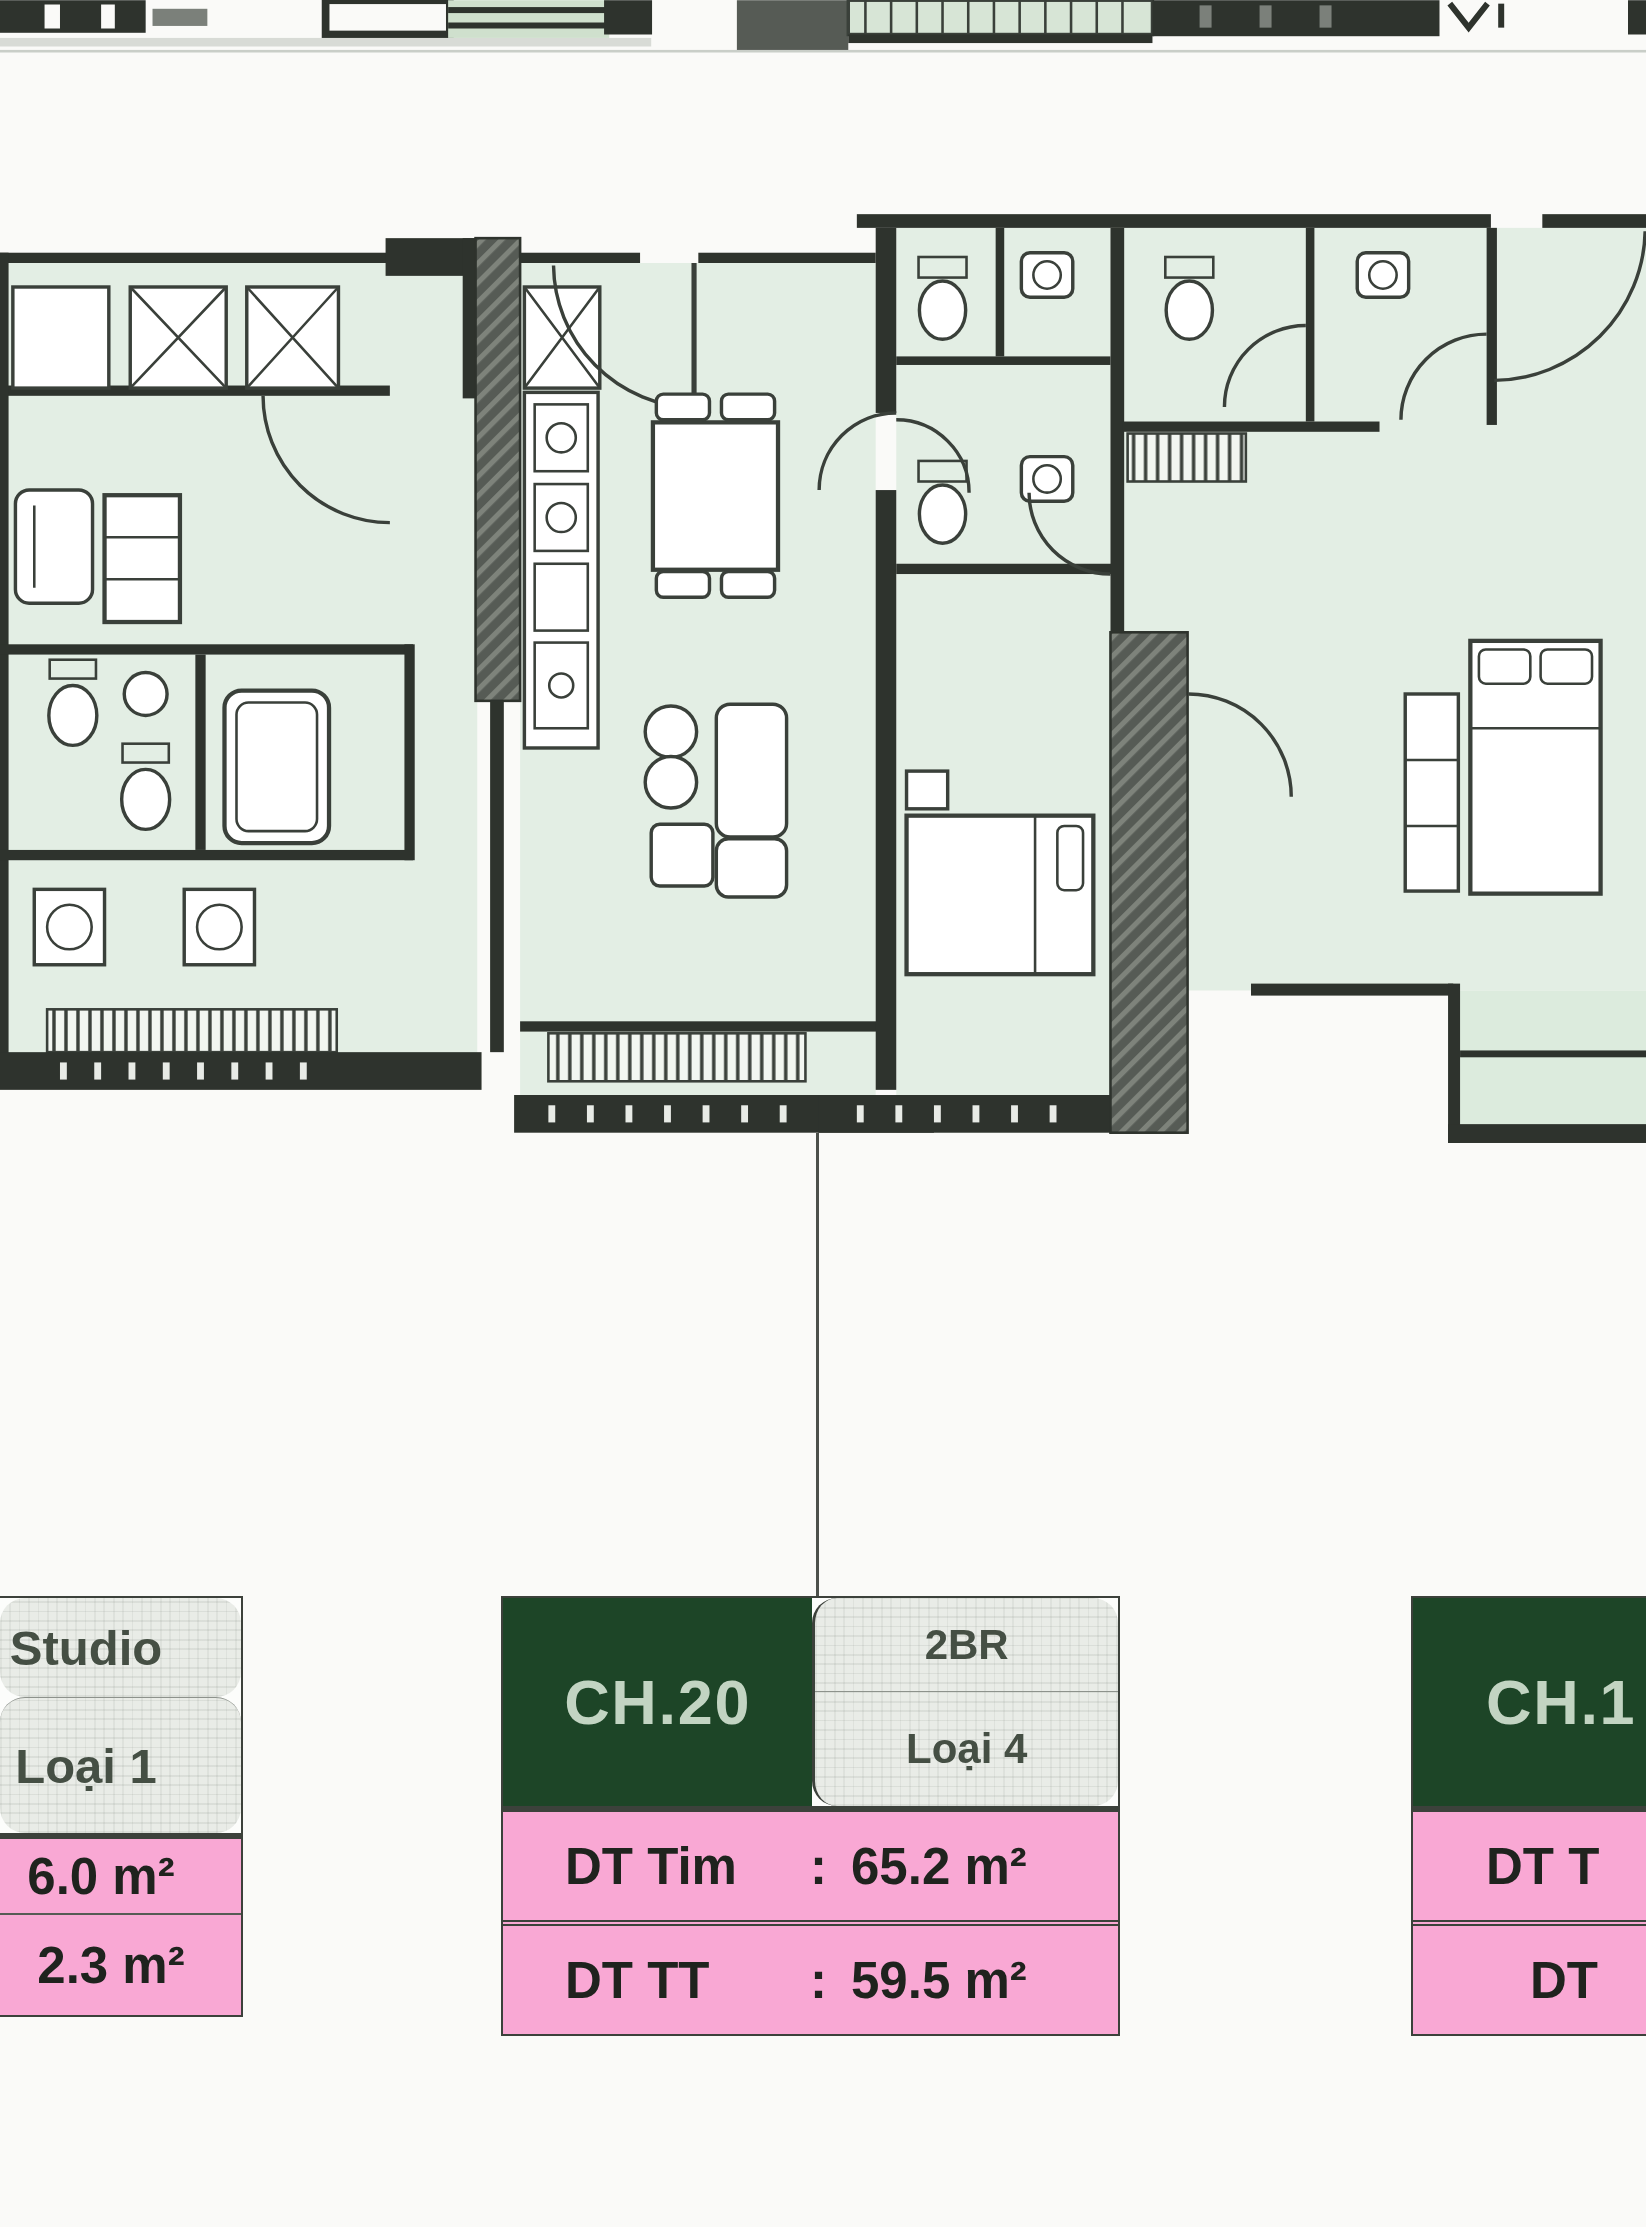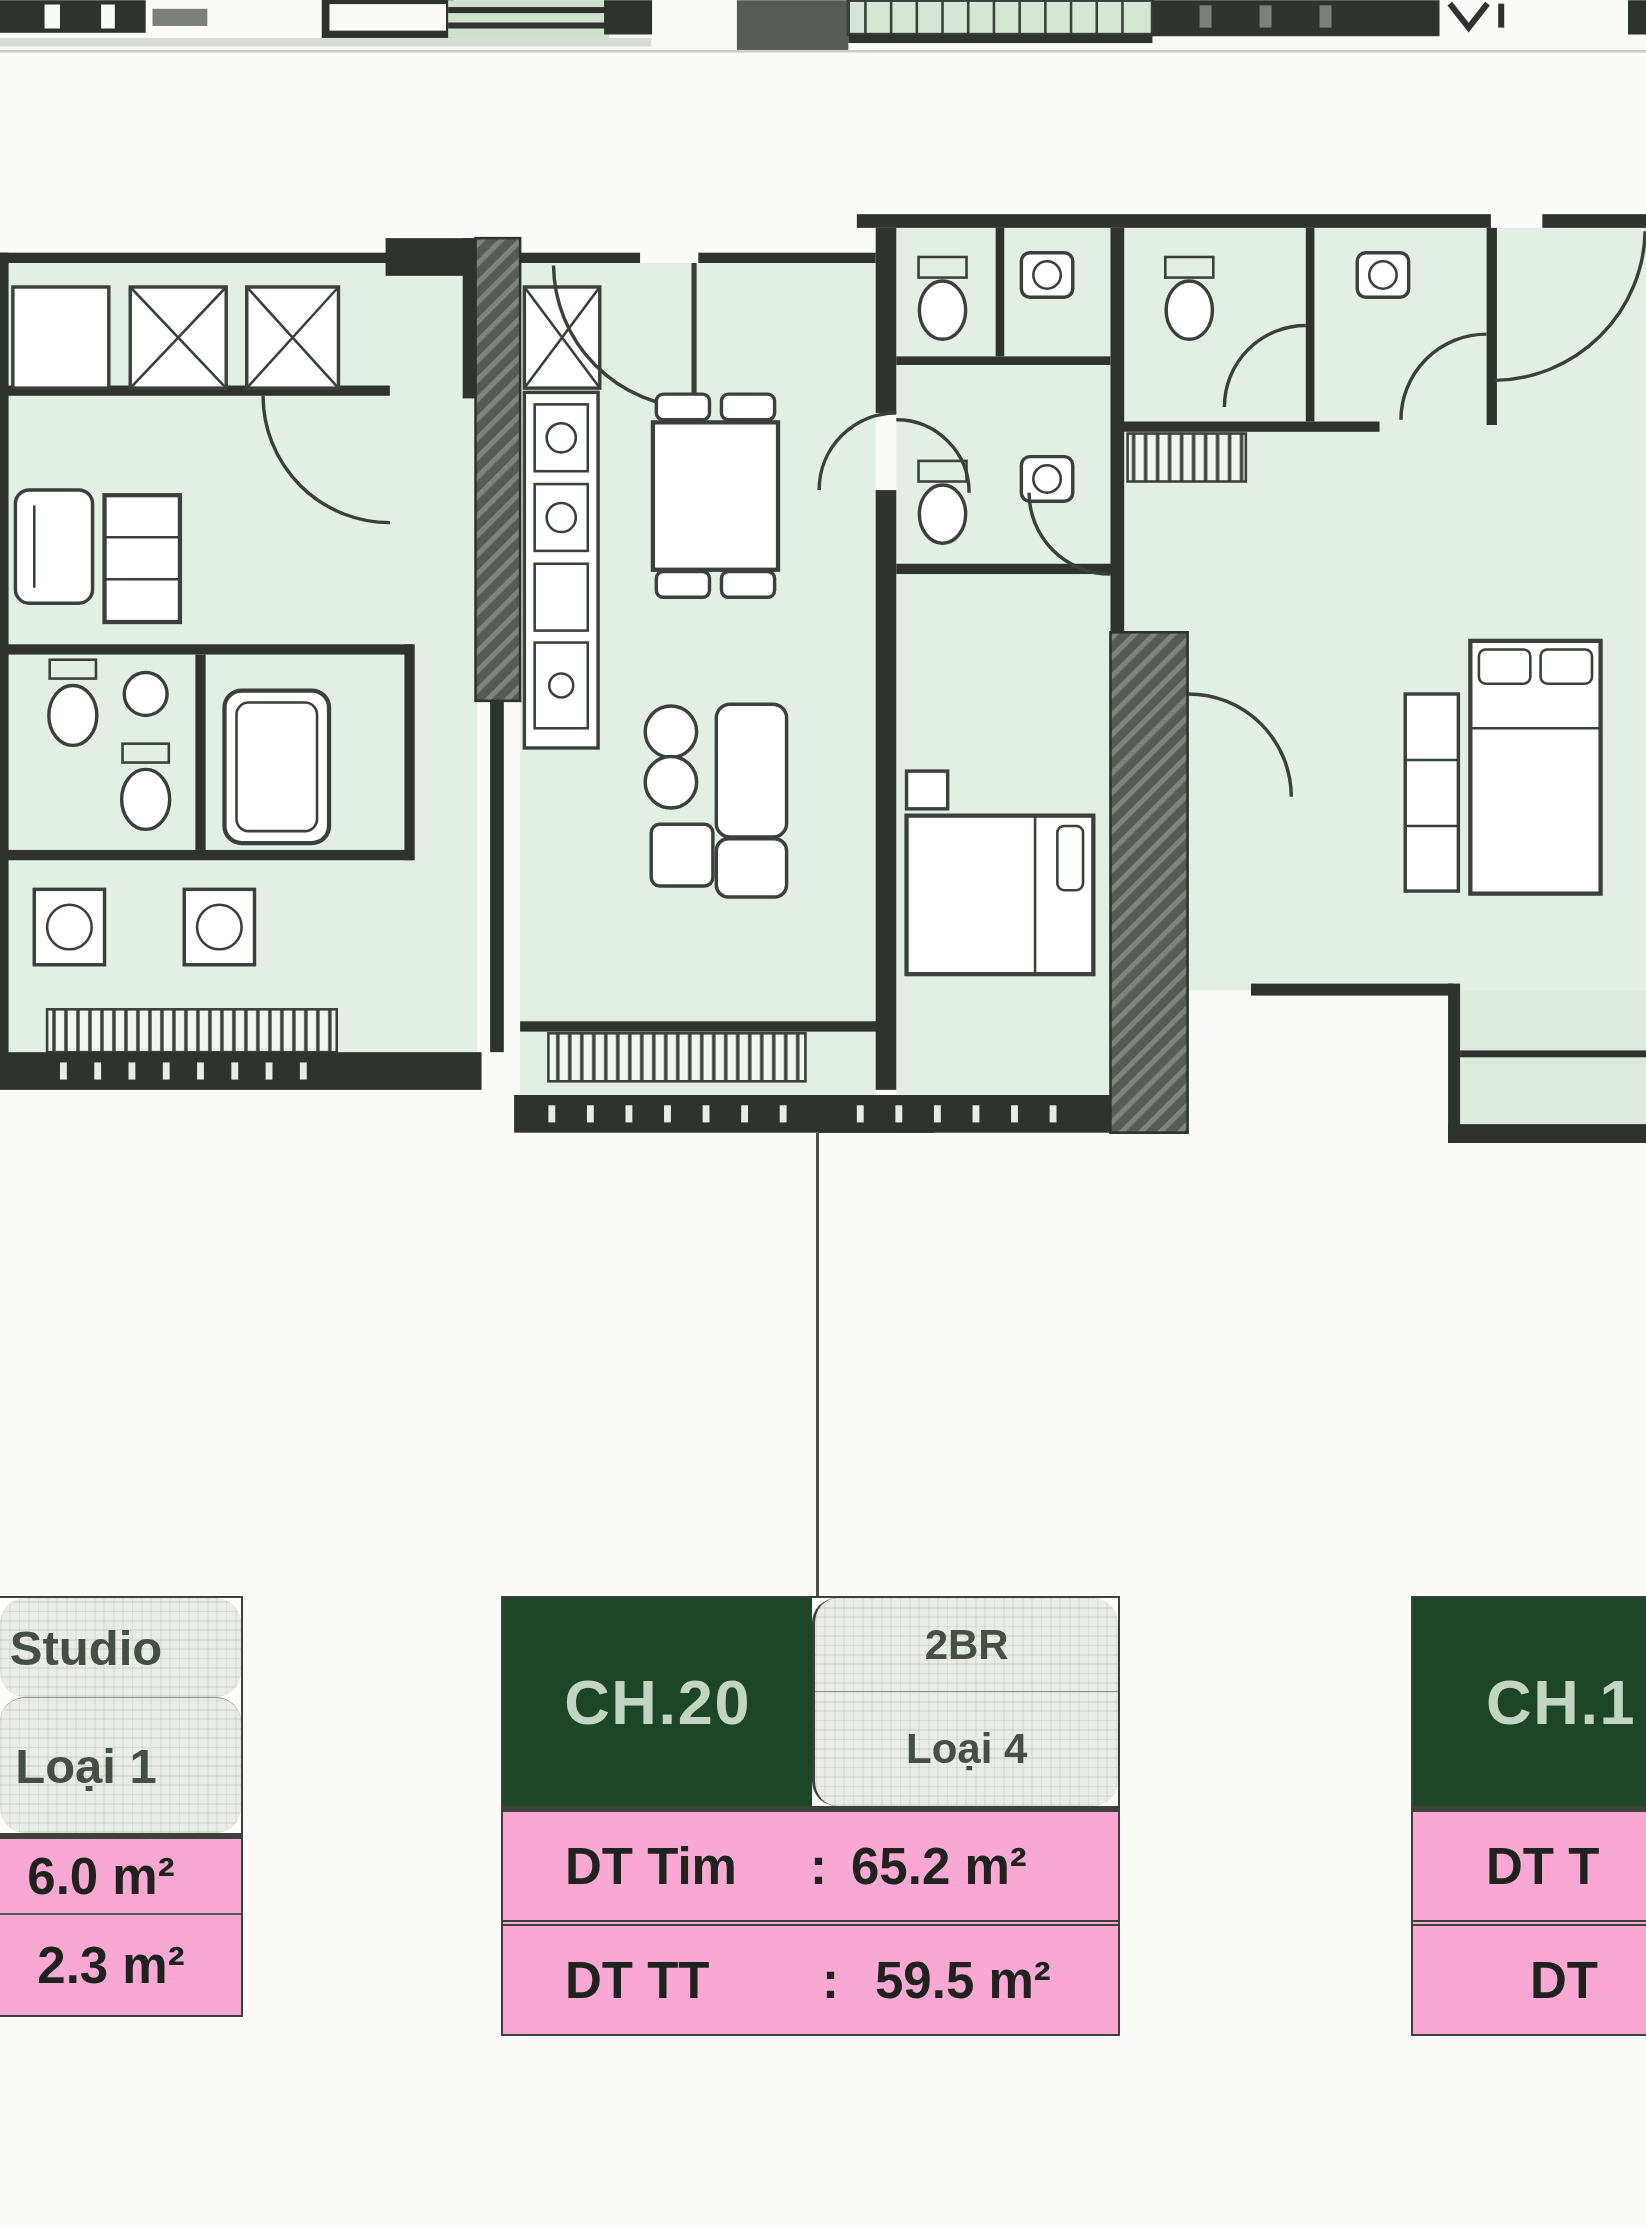--- a/index.html
+++ b/index.html
@@ -37,21 +37,21 @@
   }
   .cell-type{display:flex;flex-direction:column;box-sizing:border-box;border-left:3.4px solid #3c413b;}
   .type-row{flex:1;display:flex;align-items:center;justify-content:center;
     font-weight:700;color:#454f44;box-sizing:border-box;}
   .type-row.bot{border-top:1.7px solid #8d928c;}
   .vrow{display:flex;align-items:center;color:#1f231e;font-weight:600;box-sizing:border-box;background:#f9a8d4;}
   .vrow .lbl{white-space:pre;}
   .vrow .col{margin:0 24px;}
   .sep-thick{border-top:6px solid #3c413b;}
   .sep-thin{border-top:2.6px solid #565b55;padding-left:20px;}
-  .sep-double{border-top:6px double #3c413b;gap:12px;}
+  .sep-double{border-top:6px double #3c413b;}
 
   .t-left{left:0;top:1596px;width:243px;border-left:none;}
   .t-left .hrow{height:99px;display:flex;align-items:center;justify-content:center;
      font-size:49px;font-weight:700;color:#454f44;padding-right:69px;box-sizing:border-box;}
   .t-left .hrow.second{height:136px;border-top:1.7px solid #8d928c;}
   .t-left .vrow{height:80px;justify-content:center;padding-right:39px;font-size:51px;}
   .t-left .vrow.second{height:102px;}
 
   .t-mid{left:501px;top:1596px;width:619px;}
   .t-mid .hdr{height:208px;}

